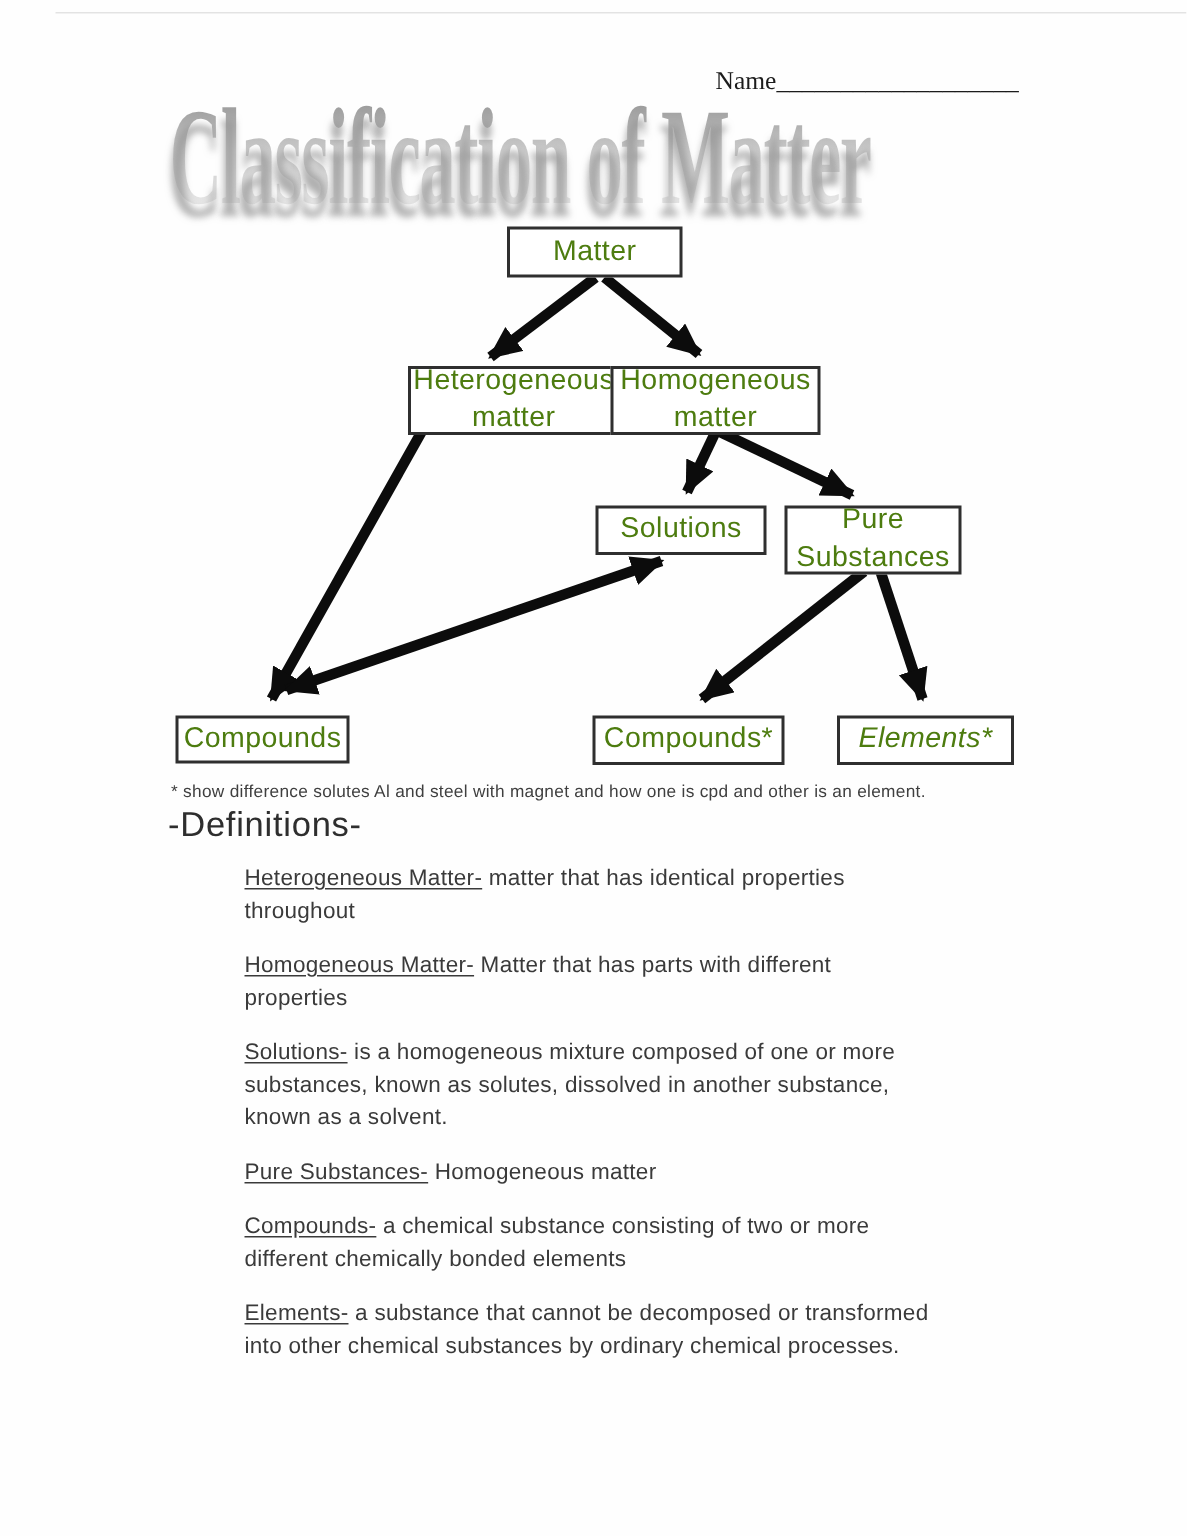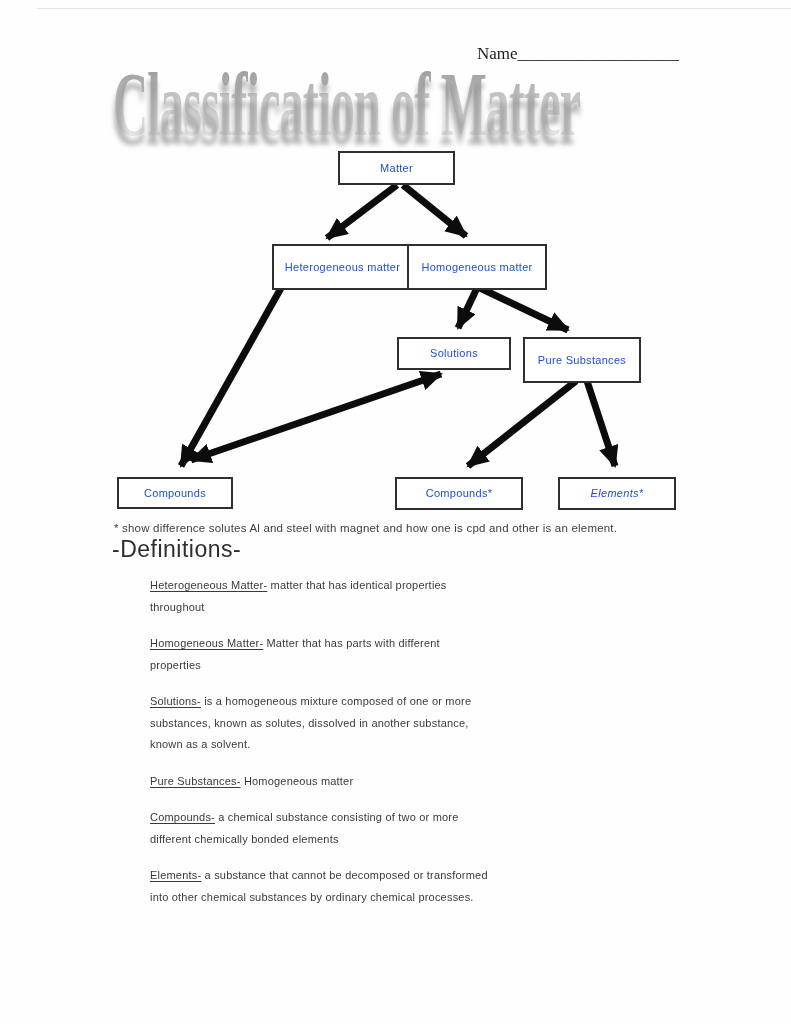--- a/index.html
+++ b/index.html
@@ -29,42 +29,42 @@
     transform:scaleX(0.53);transform-origin:0 0;
     background:linear-gradient(180deg,#8a8a8a 0%,#c9c9c9 45%,#f2f2f2 100%);
     -webkit-background-clip:text;background-clip:text;color:transparent;
     text-shadow:-2px 9px 7px rgba(150,150,150,0.75);
   }
   .flow-svg{position:absolute;left:0;top:0;}
   .node{
     position:absolute;
     border:2px solid #2f2f2f;background:#ffffff;
     display:flex;align-items:center;justify-content:center;
-    text-align:center;font-size:11px;line-height:1.3;
-    letter-spacing:.3px;color:#1d4ed8;
+    text-align:center;font-size:19px;line-height:1.3;
+    letter-spacing:.3px;color:#4d7c0f;
   }
   .n-matter{left:338px;top:151px;width:113px;height:30px;}
   .n-hetero{left:272px;top:244px;width:137px;height:42px;}
   .n-homo{left:407px;top:244px;width:136px;height:42px;}
   .n-solutions{left:397px;top:337px;width:110px;height:29px;}
   .n-pure{left:523px;top:337px;width:114px;height:42px;}
   .n-mixtures{left:117px;top:477px;width:112px;height:28px;}
   .n-compounds{left:395px;top:477px;width:124px;height:29px;}
   .n-elements{left:558px;top:477px;width:114px;height:29px;font-style:italic;}
   .footnote{
     position:absolute;left:114px;top:522px;
     font-size:11.5px;letter-spacing:.2px;color:#3f3f3f;
   }
   .def-heading{
     position:absolute;left:112px;top:536px;
     font-size:23px;letter-spacing:.5px;color:#2e2e2e;
   }
   .definitions{
-    position:absolute;left:150px;top:575px;width:530px;
-    font-size:11px;line-height:21.5px;letter-spacing:.2px;color:#3a3a3a;
+    position:absolute;left:163px;top:575px;width:530px;
+    font-size:15px;line-height:21.5px;letter-spacing:.2px;color:#3a3a3a;
   }
   .def{margin:0 0 15px 0;}
   .term{text-decoration:underline;text-underline-offset:2px;}
 </style>
 </head>
 <body>
 
 <div class="page">
 
   <div class="scan-line"></div>

